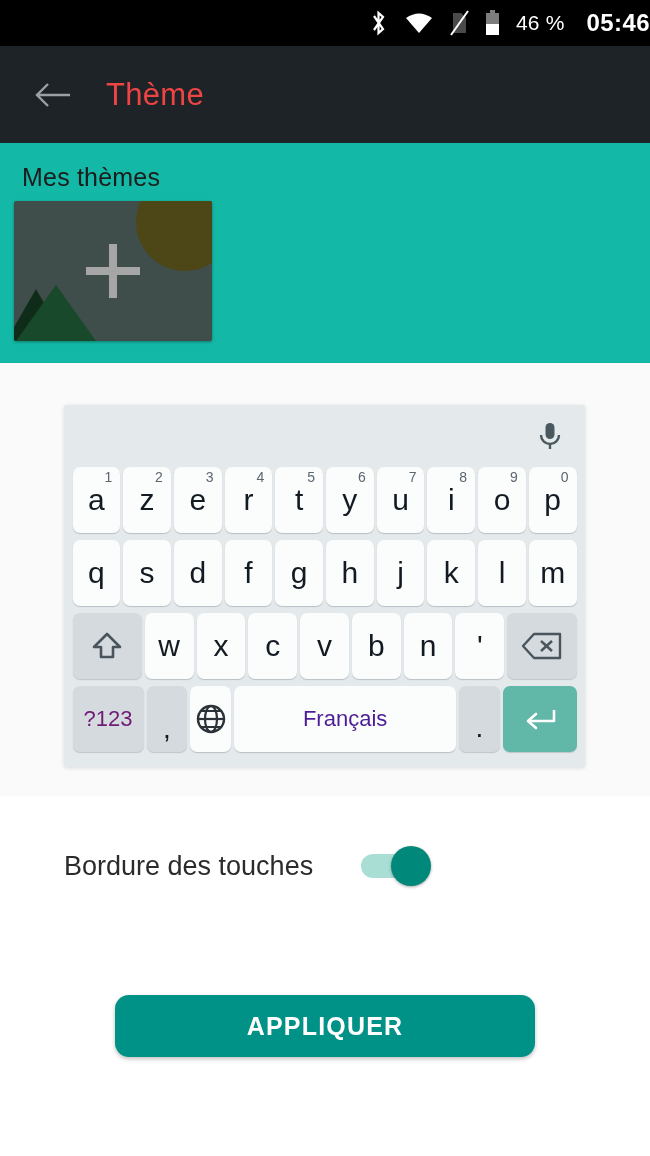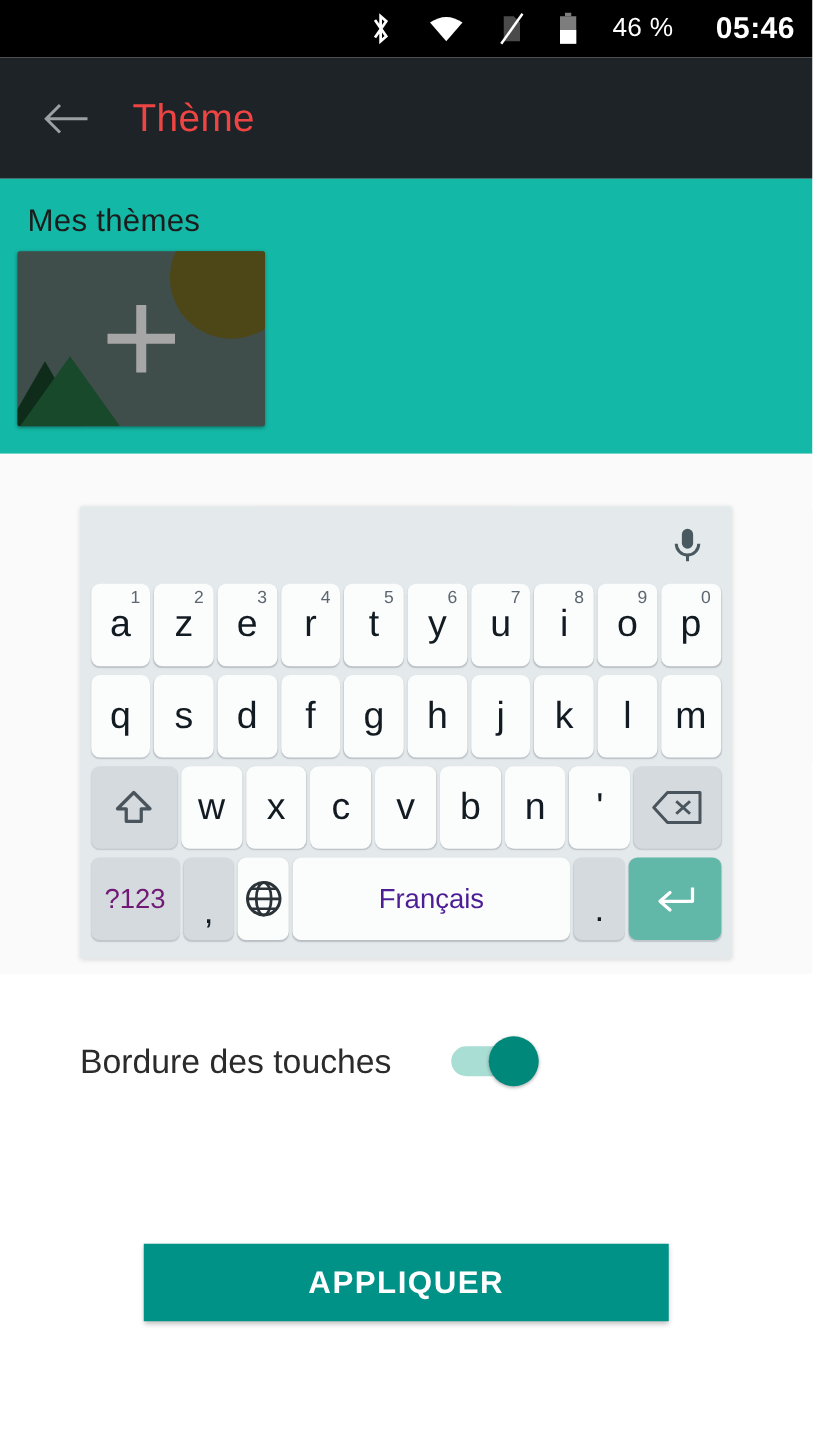--- a/index.html
+++ b/index.html
@@ -8,21 +8,21 @@
     background: #ffffff;
     font-family: "Liberation Sans", sans-serif;
     overflow: hidden;
   }
   #screen { position: relative; width: 650px; height: 1156px; background: #fff; }
 
   
   .statusbar {
     position: absolute; left: 0; top: 0; width: 650px; height: 46px;
     background: #000; display: flex; align-items: center;
-    justify-content: flex-end; padding-right: 14px; gap: 28px;
+    justify-content: flex-end; gap: 16px;
   }
   .statusbar .ic { display: flex; align-items: center; }
   .battery-pct {
     color: #fff; font-size: 21px; letter-spacing: .2px;
     font-family: "Liberation Sans", sans-serif;
   }
   .clock {
     color: #fff; font-size: 24px; font-weight: bold; margin-left: 6px;
     letter-spacing: .4px;
   }
@@ -118,40 +118,40 @@
   .key.comma { flex: 0.92; }
   .key.globe { flex: 0.92; }
   .key.space { flex: 5.00; color: #4c1d95; font-size: 22px; }
   .key.period{ flex: 0.92; }
   .key.enter { flex: 1.66; background: #61b7a8; box-shadow: 0 1px 1px rgba(60,70,80,.22); }
   .key.comma span.glyph { position: relative; top: 10px; font-size: 28px; }
   .key.period span.glyph { position: relative; top: 9px; font-size: 28px; }
 
   
   .toggle-row {
-    position: absolute; left: 0; top: 779px; width: 650px; height: 140px;
+    position: absolute; left: 0; top: 796px; width: 650px; height: 140px;
     background: #ffffff; display: flex; align-items: center;
   }
   .toggle-label { margin-left: 64px; font-size: 27px; color: #2b2b2b; }
   .switch { position: relative; margin-left: 48px; width: 72px; height: 40px; }
   .switch .track {
     position: absolute; left: 0; top: 8px; width: 64px; height: 24px;
     border-radius: 12px; background: #a9ded4;
   }
   .switch .thumb {
     position: absolute; left: 30px; top: 0; width: 40px; height: 40px;
     border-radius: 50%; background: #00897b;
     box-shadow: 0 1px 3px rgba(0,0,0,.35);
   }
 
   
   .apply-btn {
     position: absolute; left: 115px; top: 995px;
     width: 420px; height: 62px; background: #009286;
-    border: none; border-radius: 0; color: #fff;
+    border: none; border-radius: 14px; color: #fff;
     font-size: 25px; font-weight: bold; letter-spacing: 1.2px;
     font-family: "Liberation Sans", sans-serif;
     box-shadow: 0 2px 4px rgba(0,0,0,.25);
     display: flex; align-items: center; justify-content: center;
   }
 </style>
 </head>
 <body>
 
 <div id="screen">

